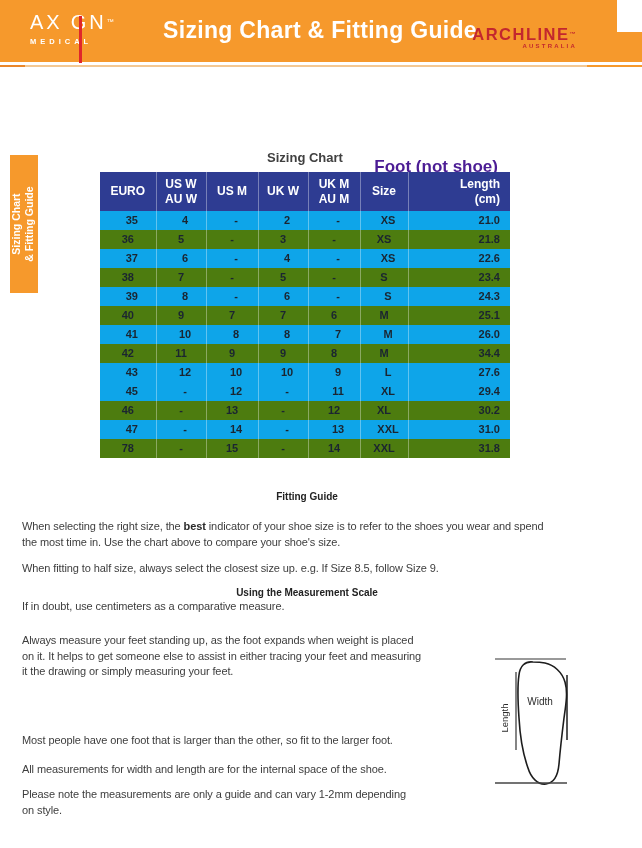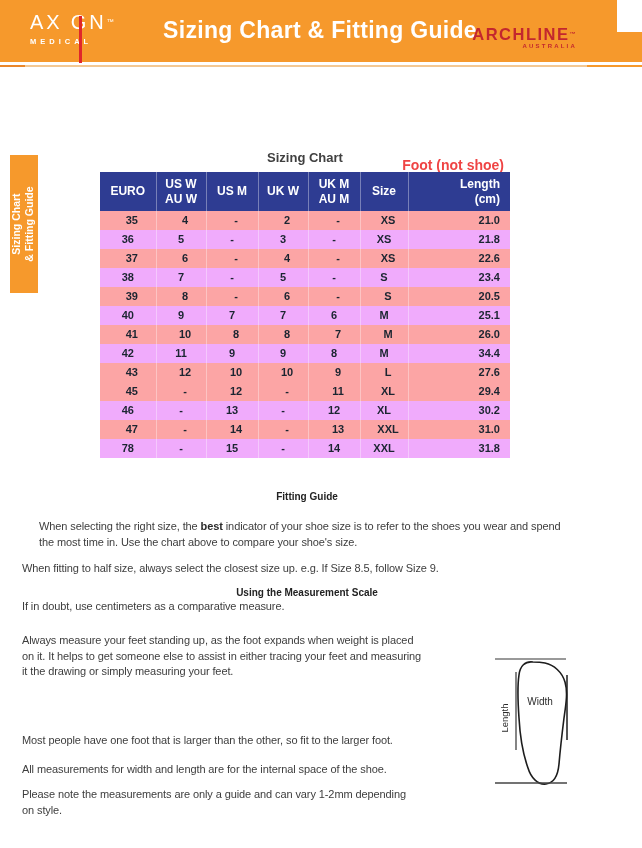--- a/index.html
+++ b/index.html
@@ -38,47 +38,47 @@
   .side-tab { position:absolute; left:10px; top:155px; width:28px; height:138px; background:#f6992c; }
   .side-tab-text {
     position:absolute; left:-55px; top:55px; width:138px; height:28px;
     transform:rotate(-90deg);
     text-align:center; color:#ffffff; font-weight:bold; font-size:10.5px; line-height:13px; white-space:nowrap;
   }
 
   
   .chart-title { position:absolute; left:100px; top:150px; width:410px; text-align:center;
     font-weight:bold; font-size:13px; color:#404040; }
-  .foot-note   { position:absolute; left:294px; top:157px; width:210px; text-align:right;
-    font-weight:bold; font-size:14px; color:#ef4444; }
+  .foot-note   { position:absolute; left:288px; top:157px; width:210px; text-align:right;
+    font-weight:bold; font-size:17px; color:#4c1d95; }
 
   table.size-table { position:absolute; left:100px; top:172px; width:410px; border-collapse:collapse; table-layout:fixed; }
   .size-table th {
     background:#2e3c92; color:#ffffff; font-size:12px; font-weight:bold;
     height:39px; padding:0; text-align:center; vertical-align:middle;
     white-space:pre-line; line-height:15px;
   }
   .size-table td {
     height:19px; padding:0; text-align:center; vertical-align:middle;
     font-size:11px; font-weight:bold; color:#1b2531; line-height:19px;
   }
   .size-table th + th, .size-table td + td { border-left:1px solid rgba(255,255,255,0.35); }
   .size-table th:last-child, .size-table td:last-child { text-align:right; padding-right:10px; }
-  .size-table tr.row-blue td { background:#fca5a5;padding-left:8px; }
-  .size-table tr.row-lav  td { background:#f0abfc; }
+  .size-table tr.row-blue td { background:#0ea5e9;padding-left:8px; }
+  .size-table tr.row-lav  td { background:#4d7c0f; }
 
   
   .sec-heading { position:absolute; left:22px; width:570px; text-align:center;
     font-weight:bold; font-size:10px; color:#222222; }
   .para { position:absolute; left:22px; width:600px; font-size:11px; letter-spacing:-0.1px;
     color:#3d3d3d; line-height:15.5px; white-space:pre-line; }
   .para b { color:#2a2a2a; }
 
   #heading-fitting { top:491px; }
-  #para-select     { top:519px;margin-left:17px; }
+  #para-select     { top:519px; }
   #para-half       { top:561px; }
   #heading-scale   { top:587px; }
   #para-doubt      { top:599px; }
   #para-standing   { top:633px; width:460px; }
   #para-larger     { top:733px; }
   #para-internal   { top:762px; }
   #para-note       { top:787px; width:500px; }
 
   
   .foot-diagram { position:absolute; left:488px; top:648px; width:152px; height:150px; }
@@ -184,21 +184,21 @@
           <td>S</td>
           <td>23.4</td>
         </tr>
         <tr class="row-blue">
           <td>39</td>
           <td>8</td>
           <td>-</td>
           <td>6</td>
           <td>-</td>
           <td>S</td>
-          <td>20.5</td>
+          <td>24.3</td>
         </tr>
         <tr class="row-lav">
           <td>40</td>
           <td>9</td>
           <td>7</td>
           <td>7</td>
           <td>6</td>
           <td>M</td>
           <td>25.1</td>
         </tr>

